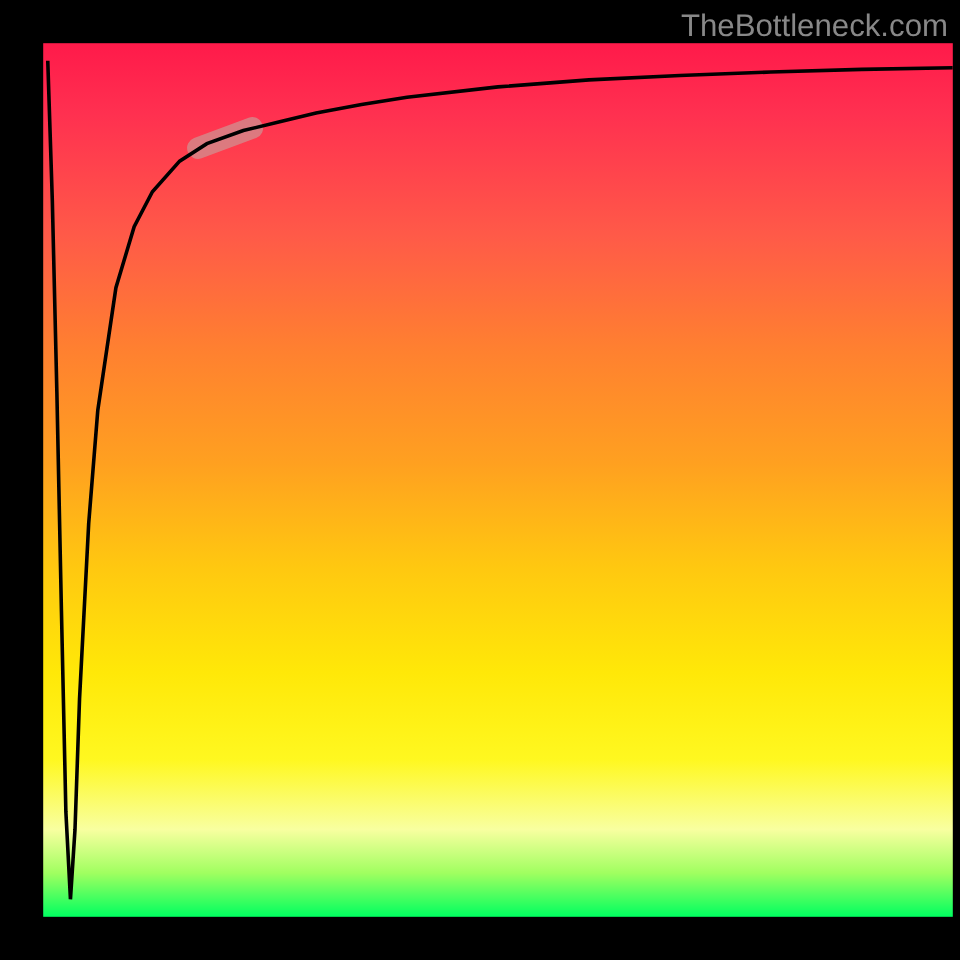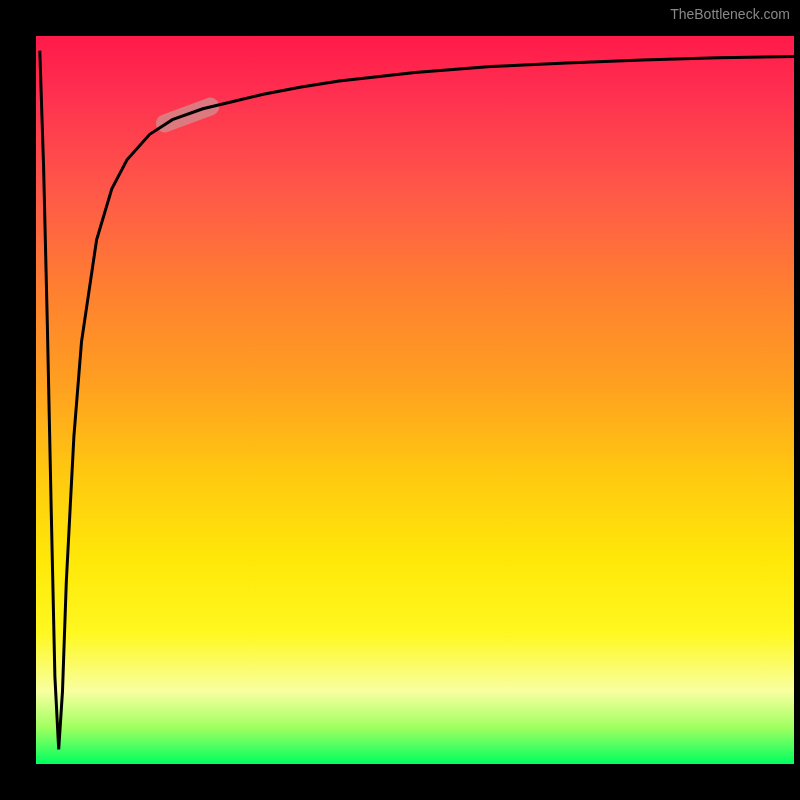--- a/index.html
+++ b/index.html
@@ -12,21 +12,21 @@
       height: 800px;
       background: #000;
       position: relative;
       font-family: Arial, sans-serif;
     }
     .watermark {
       position: absolute;
       top: 6px;
       right: 10px;
       color: #888;
-      font-size: 14px;
+      font-size: 26px;
       font-weight: normal;
       z-index: 10;
     }
     .plot-area {
       position: absolute;
       left: 36px;
       top: 36px;
       width: 758px;
       height: 728px;
     }

